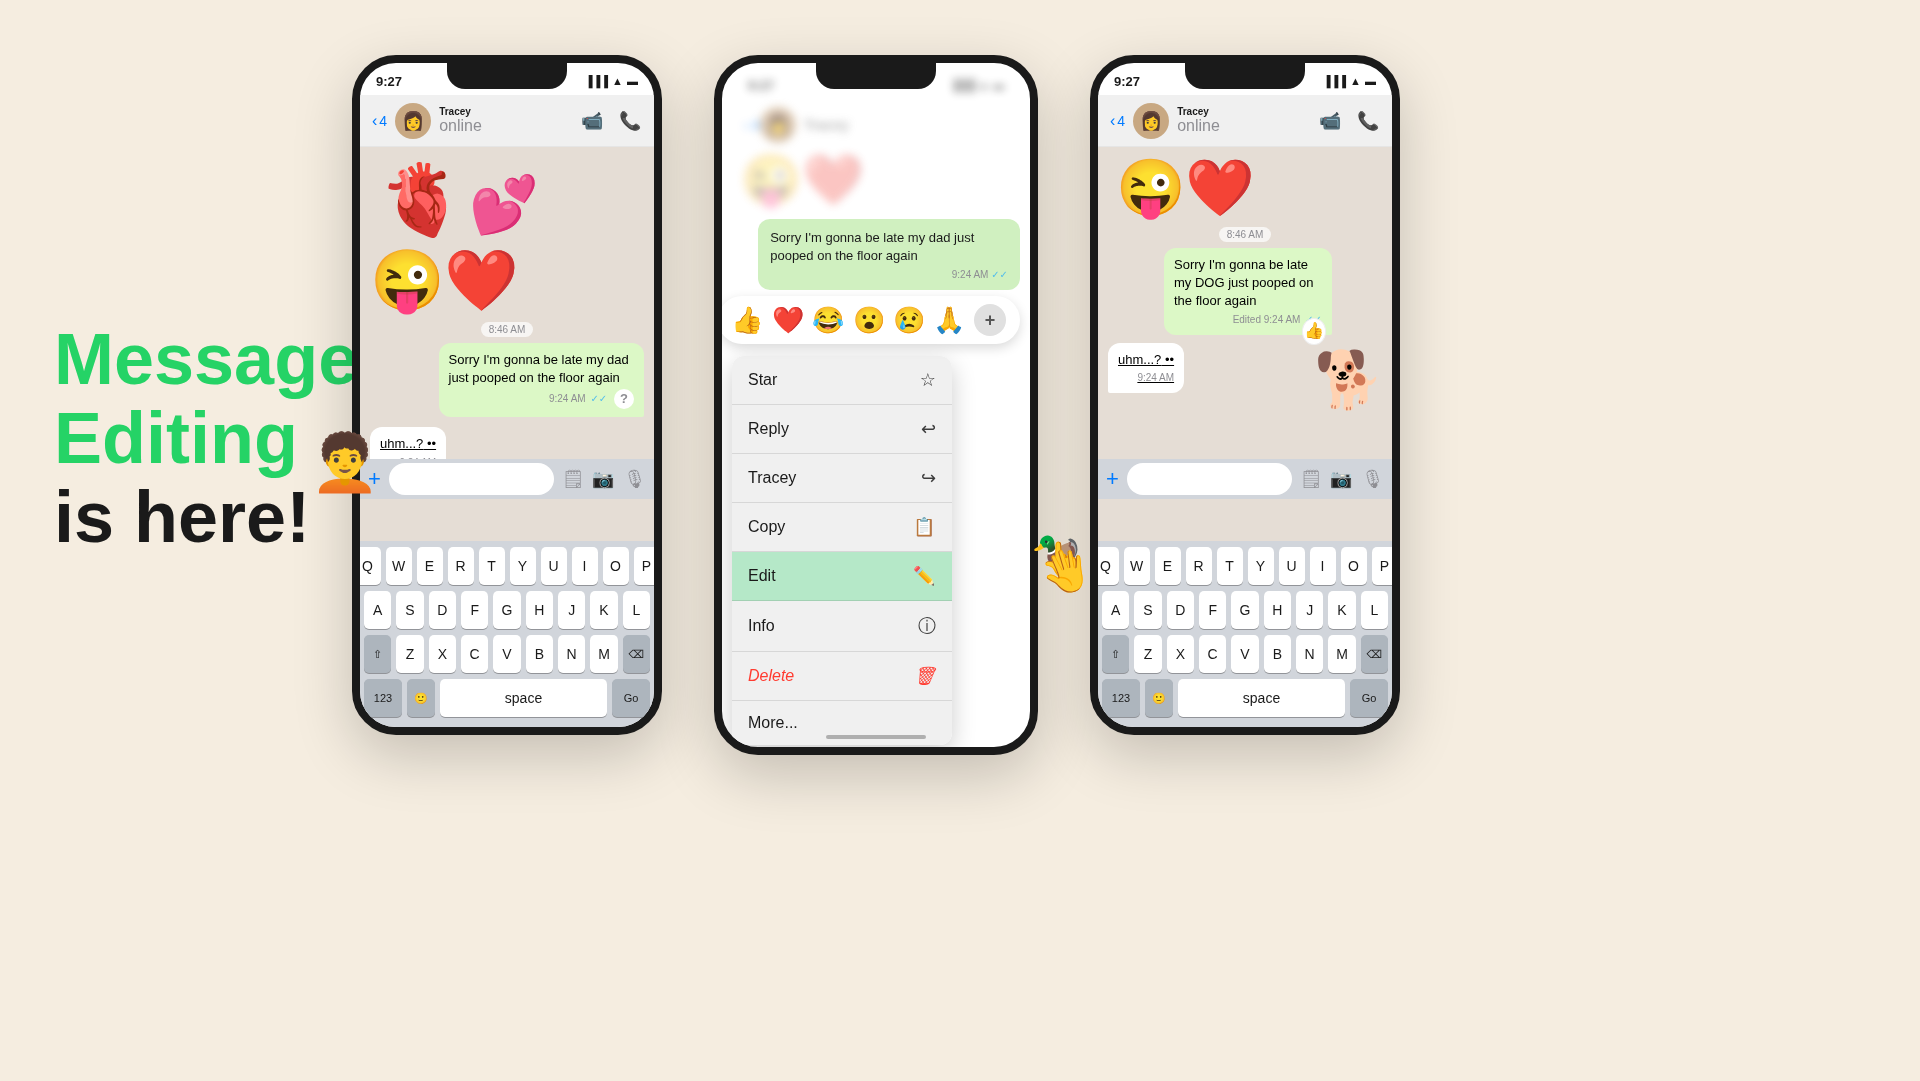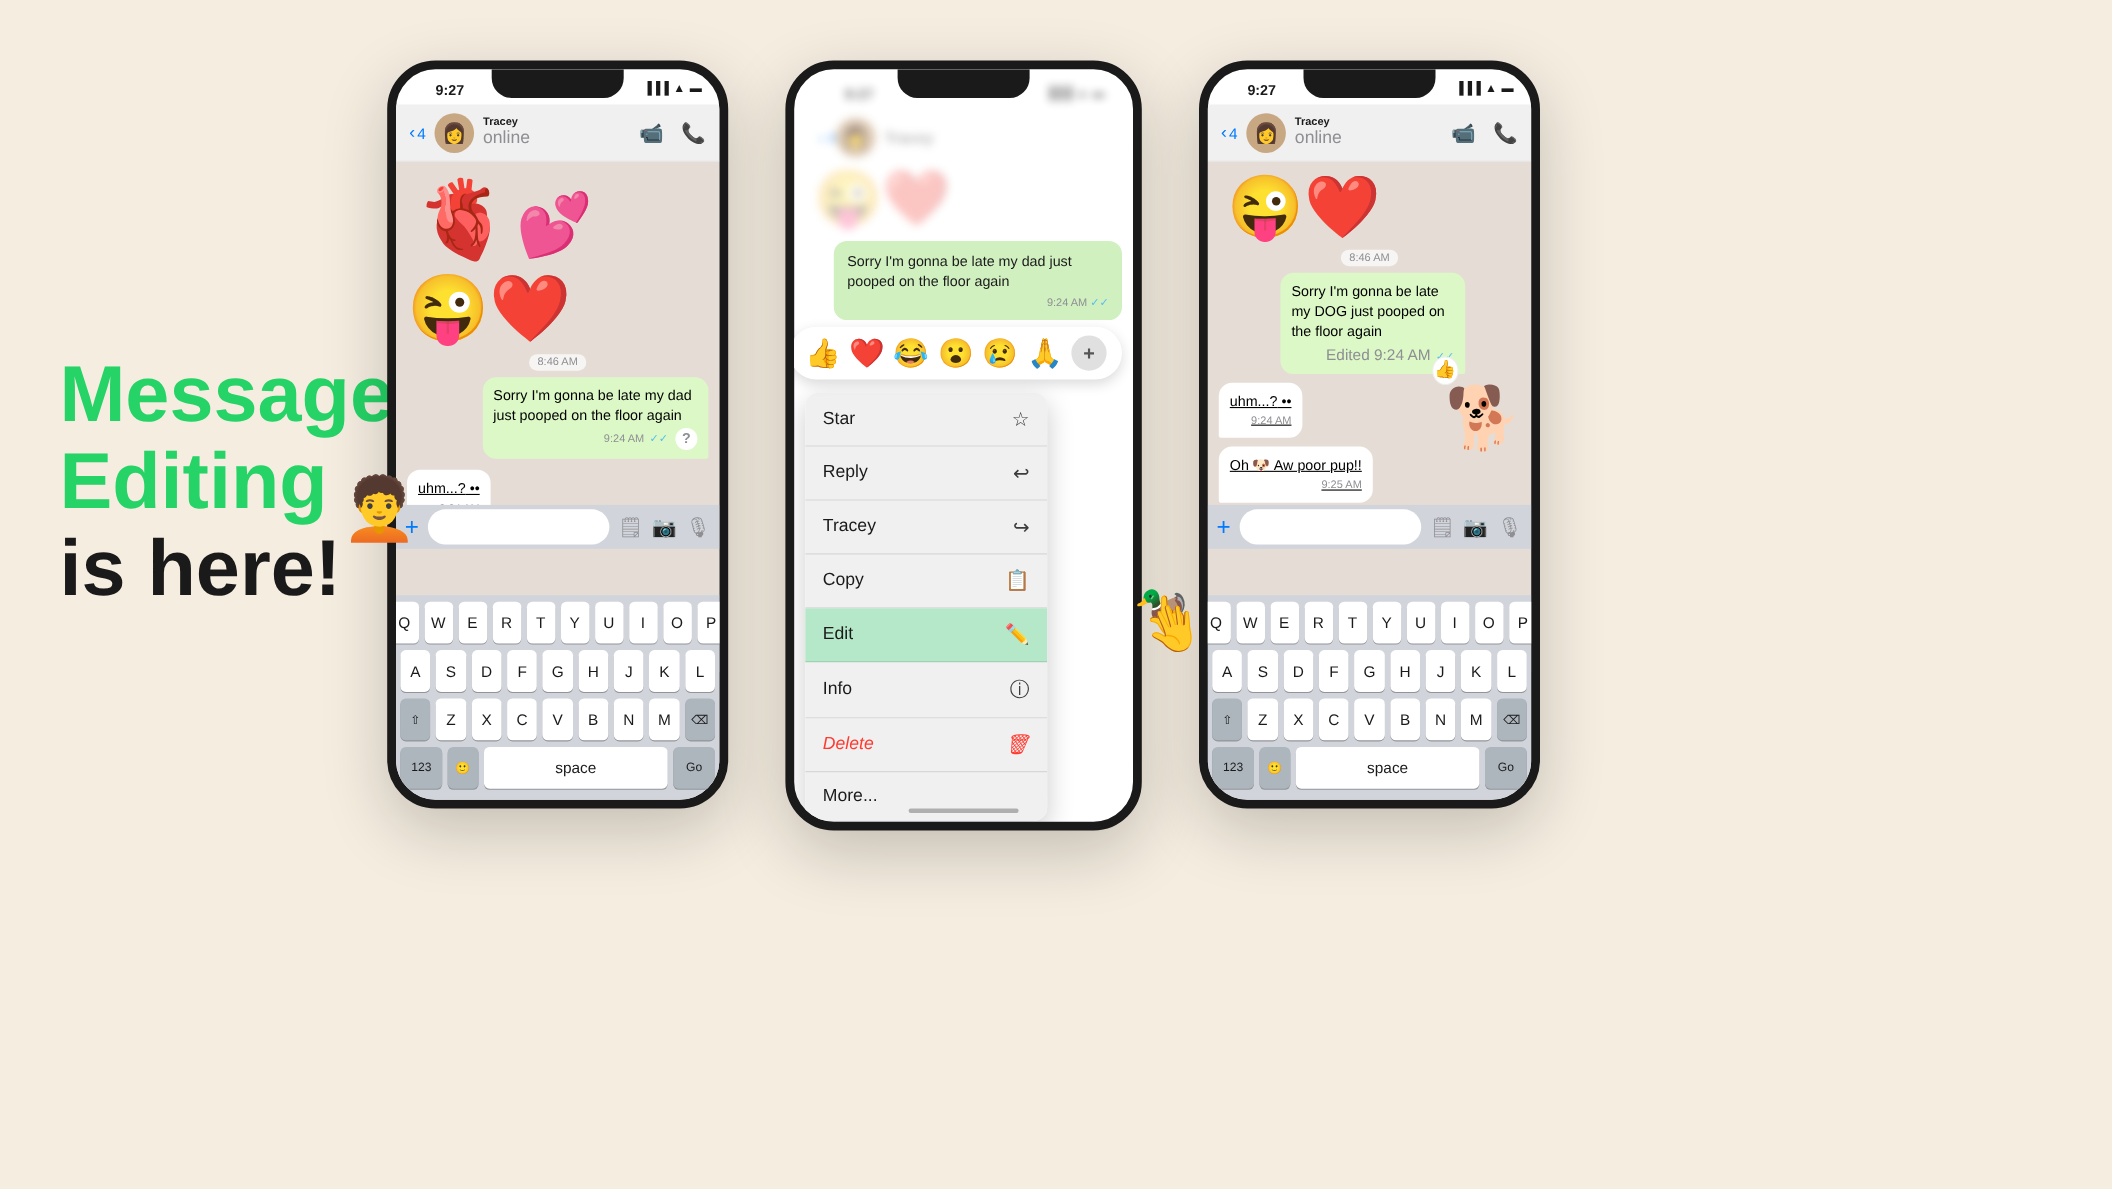--- a/index.html
+++ b/index.html
@@ -62,21 +62,21 @@
     .status-bar {
       display: flex;
       justify-content: space-between;
       align-items: center;
       padding: 6px 16px 2px;
       font-size: 12px;
       font-weight: 600;
       color: #1a1a1a;
       height: 32px;
     }
-    .status-bar .time { font-size: 13px; font-weight: 700; margin-left: 20px; }
+    .status-bar .time { font-size: 13px; font-weight: 700; }
     .status-icons { display: flex; gap: 4px; align-items: center; font-size: 11px; }
 
     
     .chat-header {
       display: flex;
       align-items: center;
       padding: 6px 12px;
       border-bottom: 1px solid #e5e5e5;
       background: #f0f0f0;
       height: 52px;
@@ -258,21 +258,21 @@
     .dog-sticker {
       position: absolute;
       right: 8px;
       top: 200px;
       font-size: 56px;
       z-index: 5;
     }
 
     
     .edited-label {
-      font-size: 14px;
+      font-size: 10px;
       color: #8e8e93;
       margin-top: 32px;
     }
 
     
     .thumb-emoji {
       position: absolute;
       bottom: -10px;
       right: 6px;
       font-size: 16px;
@@ -526,27 +526,20 @@
       </div>
     </div>
 
     <div style="display:flex; justify-content:flex-start; margin-bottom:4px;">
       <div class="msg-bubble msg-in">
         <span>uhm...?</span> ••
         <div class="msg-time">9:24 AM</div>
       </div>
     </div>
 
-    <div style="display:flex; justify-content:flex-start; flex-direction:column;">
-      <div class="msg-bubble msg-in">
-        <span>Oh 🐶 Aw poor pup!!</span>
-        <div class="msg-time">9:25 AM</div>
-      </div>
-      <div style="font-size:24px; margin-top:2px; margin-left:4px;">❤️</div>
-    </div>
   </div>
 
   <div style="position:absolute; bottom:228px; left:0; right:0; padding:4px 8px; background:#d1d5db; display:flex; align-items:center; gap:8px;">
     <span style="color:#007AFF; font-size:22px;">+</span>
     <div style="flex:1; background:#fff; border-radius:18px; height:32px; display:flex; align-items:center; padding:0 8px; font-size:13px; color:#c7c7cc;"></div>
     <span style="font-size:18px; color:#8e8e93;">🗒</span>
     <span style="font-size:18px; color:#8e8e93;">📷</span>
     <span style="font-size:18px; color:#8e8e93;">🎙</span>
   </div>
 

